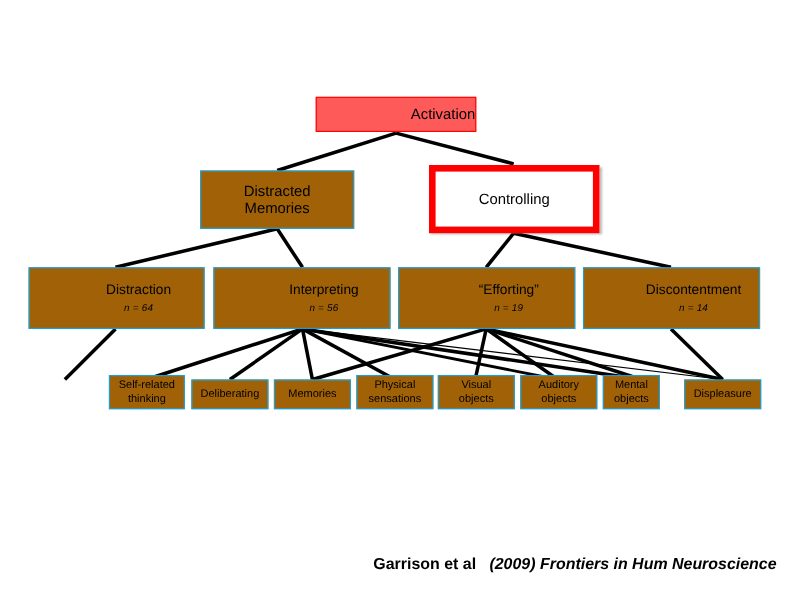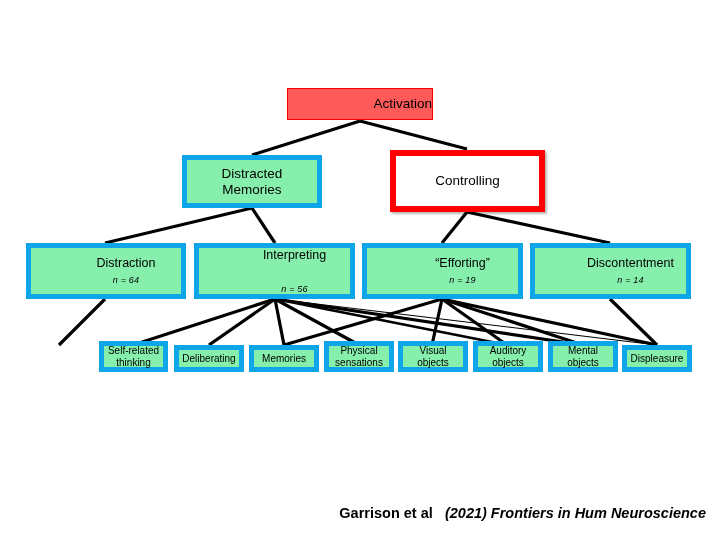--- a/index.html
+++ b/index.html
@@ -23,22 +23,22 @@
     height: 540px;
   }
   .node {
     position: absolute;
     box-sizing: border-box;
     display: flex;
     flex-direction: column;
     align-items: center;
     justify-content: center;
     text-align: center;
-    background: #86efac;
-    border: 5px solid #0ea5e9;
+    background: #a16207;
+    border: 1px solid #0ea5e9;
     color: #000000;
     line-height: 1.12;
     z-index: 3;
   }
   .node .title {
     display: block;
   }
   .node .sub {
     display: block;
     font-style: italic;
@@ -135,21 +135,21 @@
 
   <div class="node lvl2 accent" style="left:390px; top:150px; width:155px; height:62px;">
     <span class="title">Controlling</span>
   </div>
 
   <div class="node lvl3" style="left:26px; top:243px; width:160px; height:56px;">
     <span class="title">Distraction</span>
     <span class="sub">n = 64</span>
   </div>
 
-  <div class="node lvl3" style="left:194px; top:243px; width:161px; height:56px;justify-content:space-between;">
+  <div class="node lvl3" style="left:194px; top:243px; width:161px; height:56px;">
     <span class="title">Interpreting</span>
     <span class="sub">n = 56</span>
   </div>
 
   <div class="node lvl3" style="left:362px; top:243px; width:161px; height:56px;">
     <span class="title">“Efforting”</span>
     <span class="sub">n = 19</span>
   </div>
 
   <div class="node lvl3" style="left:530px; top:243px; width:161px; height:56px;">
@@ -179,28 +179,28 @@
   <div class="node lvl4" style="left:398px; top:341px; width:70px; height:31px;">
     <span class="title">Visual</span>
     <span class="title">objects</span>
   </div>
 
   <div class="node lvl4" style="left:473px; top:341px; width:70px; height:31px;">
     <span class="title">Auditory</span>
     <span class="title">objects</span>
   </div>
 
-  <div class="node lvl4" style="left:548px; top:341px; width:70px; height:31px;">
+  <div class="node lvl4" style="left:548px; top:341px; width:52px; height:31px;">
     <span class="title">Mental</span>
     <span class="title">objects</span>
   </div>
 
   <div class="node lvl4" style="left:622px; top:345px; width:70px; height:27px;">
     <span class="title">Displeasure</span>
   </div>
 
   <div id="citation">
     <span class="authors">Garrison et al</span>
     <span>&nbsp;</span>
-    <span class="source">(2021) Frontiers in Hum Neuroscience</span>
+    <span class="source">(2009) Frontiers in Hum Neuroscience</span>
   </div>
 
 </div>
 
 </body></html>

